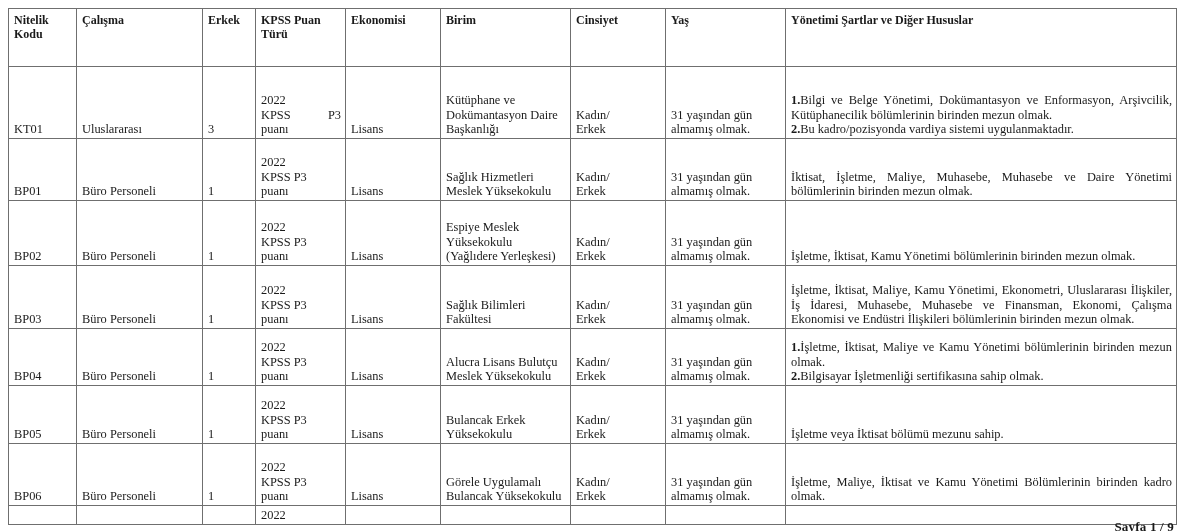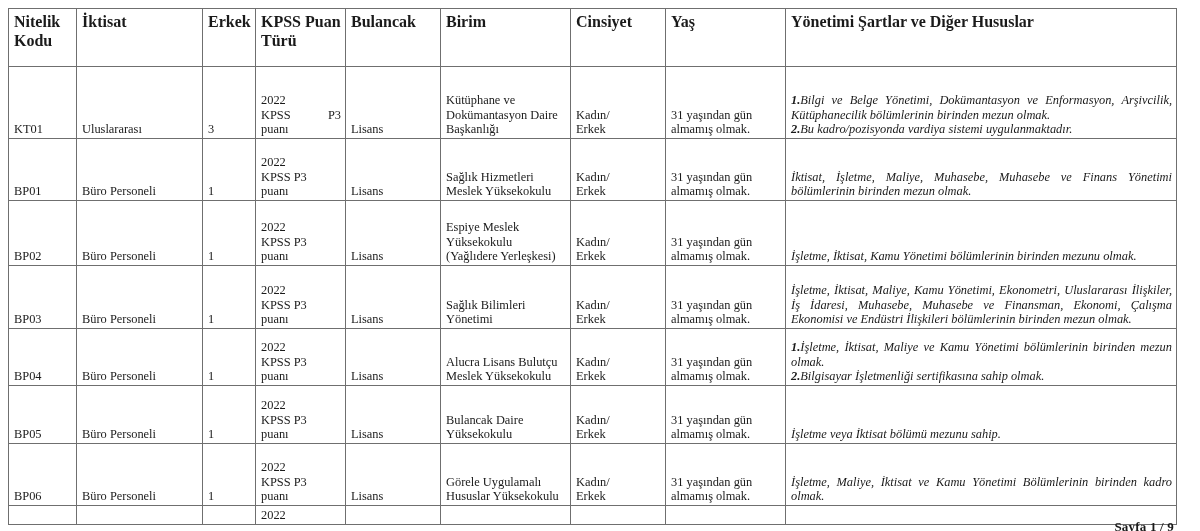--- a/index.html
+++ b/index.html
@@ -35,40 +35,40 @@
     padding: 2px 4px 1px 5px;
     font-size: 12.4px;
     line-height: 1.18;
     font-weight: normal;
     text-align: left;
     overflow: hidden;
   }
   table.kadro thead th {
     vertical-align: top;
     font-weight: bold;
-    font-size: 16px;
+    font-size: 12px;
     height: 52px;
     padding-top: 4px;
   }
   
   col.c-kod     { width: 68px; }
   col.c-unvan   { width: 126px; }
   col.c-adet    { width: 53px; }
   col.c-kpss    { width: 90px; }
   col.c-mez     { width: 95px; }
   col.c-birim   { width: 130px; }
   col.c-cins    { width: 95px; }
   col.c-yas     { width: 120px; }
   col.c-sart    { width: 391px; }
 
   .cell-adet { text-align: center; }
   .just { text-align: justify; text-align-last: left; hyphens: none; }
   .bold { font-weight: bold; }
 
-  .sart { vertical-align: bottom; font-size: 12.4px; line-height: 1.2; padding-bottom: 2px; font-style: italic; }
+  .sart { vertical-align: bottom; font-size: 12.4px; line-height: 1.2; padding-bottom: 2px; }
   .sart p { margin: 0; }
 
   .footer {
     position: absolute;
     right: 26px;
     bottom: -4px;
     font-size: 13px;
     font-weight: bold;
     font-family: "Liberation Serif", "DejaVu Serif", serif;
     color: #1a1a1a;
@@ -101,24 +101,24 @@
         <col class="c-kpss">
       <col class="c-mez">
         <col class="c-birim">
         <col class="c-cins">
         <col class="c-yas">
         <col class="c-sart">
     </colgroup>
     <thead>
       <tr>
         <th>Nitelik Kodu</th>
-        <th>İktisat</th>
+        <th>Çalışma</th>
         <th>Erkek</th>
         <th>KPSS Puan Türü</th>
-        <th>Bulancak</th>
+        <th>Ekonomisi</th>
         <th>Birim</th>
         <th>Cinsiyet</th>
         <th>Yaş</th>
         <th>Yönetimi Şartlar ve Diğer Hususlar</th>
       </tr>
     </thead>
     <tbody id="table-body">
         <tr style="height: 72px;">
           <td>KT01</td>
           <td>Uluslararası</td>
@@ -144,51 +144,51 @@
           <td>
             <div>2022</div>
             <div>KPSS P3</div>
             <div>puanı</div>
           </td>
           <td>Lisans</td>
           <td class="birim-just">Sağlık Hizmetleri Meslek Yüksekokulu</td>
           <td>Kadın/<br>Erkek</td>
           <td class="yas-just">31 yaşından gün almamış olmak.</td>
           <td class="sart">
-            <p class="just">İktisat, İşletme, Maliye, Muhasebe, Muhasebe ve Finans Yönetimi bölümlerinin birinden mezun olmak.</p>
+            <p class="just">İktisat, İşletme, Maliye, Muhasebe, Muhasebe ve Daire Yönetimi bölümlerinin birinden mezun olmak.</p>
           </td>
         </tr>
         <tr style="height: 65px;">
           <td>BP02</td>
           <td>Büro Personeli</td>
           <td class="cell-adet">1</td>
           <td>
             <div>2022</div>
             <div>KPSS P3</div>
             <div>puanı</div>
           </td>
           <td>Lisans</td>
           <td class="birim-just">Espiye Meslek Yüksekokulu (Yağlıdere Yerleşkesi)</td>
           <td>Kadın/<br>Erkek</td>
           <td class="yas-just">31 yaşından gün almamış olmak.</td>
           <td class="sart">
-            <p class="just">İşletme, İktisat, Kamu Yönetimi bölümlerinin birinden mezunu olmak.</p>
+            <p class="just">İşletme, İktisat, Kamu Yönetimi bölümlerinin birinden mezun olmak.</p>
           </td>
         </tr>
         <tr style="height: 63px;">
           <td>BP03</td>
           <td>Büro Personeli</td>
           <td class="cell-adet">1</td>
           <td>
             <div>2022</div>
             <div>KPSS P3</div>
             <div>puanı</div>
           </td>
           <td>Lisans</td>
-          <td class="birim-just">Sağlık Bilimleri Yönetimi</td>
+          <td class="birim-just">Sağlık Bilimleri Fakültesi</td>
           <td>Kadın/<br>Erkek</td>
           <td class="yas-just">31 yaşından gün almamış olmak.</td>
           <td class="sart">
             <p class="just">İşletme, İktisat, Maliye, Kamu Yönetimi, Ekonometri, Uluslararası İlişkiler, İş İdaresi, Muhasebe, Muhasebe ve Finansman, Ekonomi, Çalışma Ekonomisi ve Endüstri İlişkileri bölümlerinin birinden mezun olmak.</p>
           </td>
         </tr>
         <tr style="height: 57px;">
           <td>BP04</td>
           <td>Büro Personeli</td>
           <td class="cell-adet">1</td>
@@ -209,38 +209,38 @@
         <tr style="height: 58px;">
           <td>BP05</td>
           <td>Büro Personeli</td>
           <td class="cell-adet">1</td>
           <td>
             <div>2022</div>
             <div>KPSS P3</div>
             <div>puanı</div>
           </td>
           <td>Lisans</td>
-          <td class="birim-just">Bulancak Daire Yüksekokulu</td>
+          <td class="birim-just">Bulancak Erkek Yüksekokulu</td>
           <td>Kadın/<br>Erkek</td>
           <td class="yas-just">31 yaşından gün almamış olmak.</td>
           <td class="sart">
             <p class="just">İşletme veya İktisat bölümü mezunu sahip.</p>
           </td>
         </tr>
         <tr style="height: 62px;">
           <td>BP06</td>
           <td>Büro Personeli</td>
           <td class="cell-adet">1</td>
           <td>
             <div>2022</div>
             <div>KPSS P3</div>
             <div>puanı</div>
           </td>
           <td>Lisans</td>
-          <td class="birim-just">Görele Uygulamalı Hususlar Yüksekokulu</td>
+          <td class="birim-just">Görele Uygulamalı Bulancak Yüksekokulu</td>
           <td>Kadın/<br>Erkek</td>
           <td class="yas-just">31 yaşından gün almamış olmak.</td>
           <td class="sart">
             <p class="just">İşletme, Maliye, İktisat ve Kamu Yönetimi Bölümlerinin birinden kadro olmak.</p>
           </td>
         </tr>
         <tr style="height: 18px;">
           <td style="vertical-align: top;"></td>
           <td style="vertical-align: top;"></td>
           <td style="vertical-align: top;"></td>

